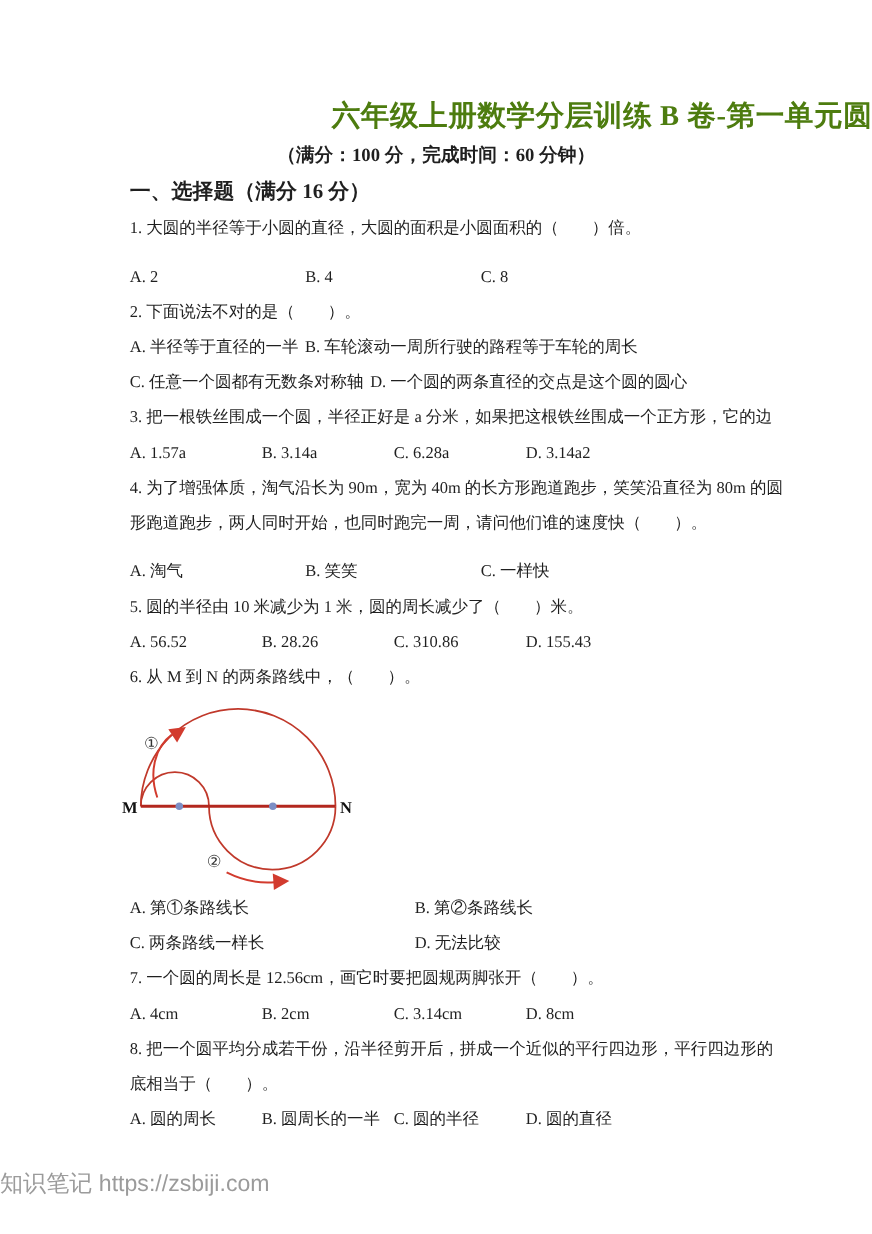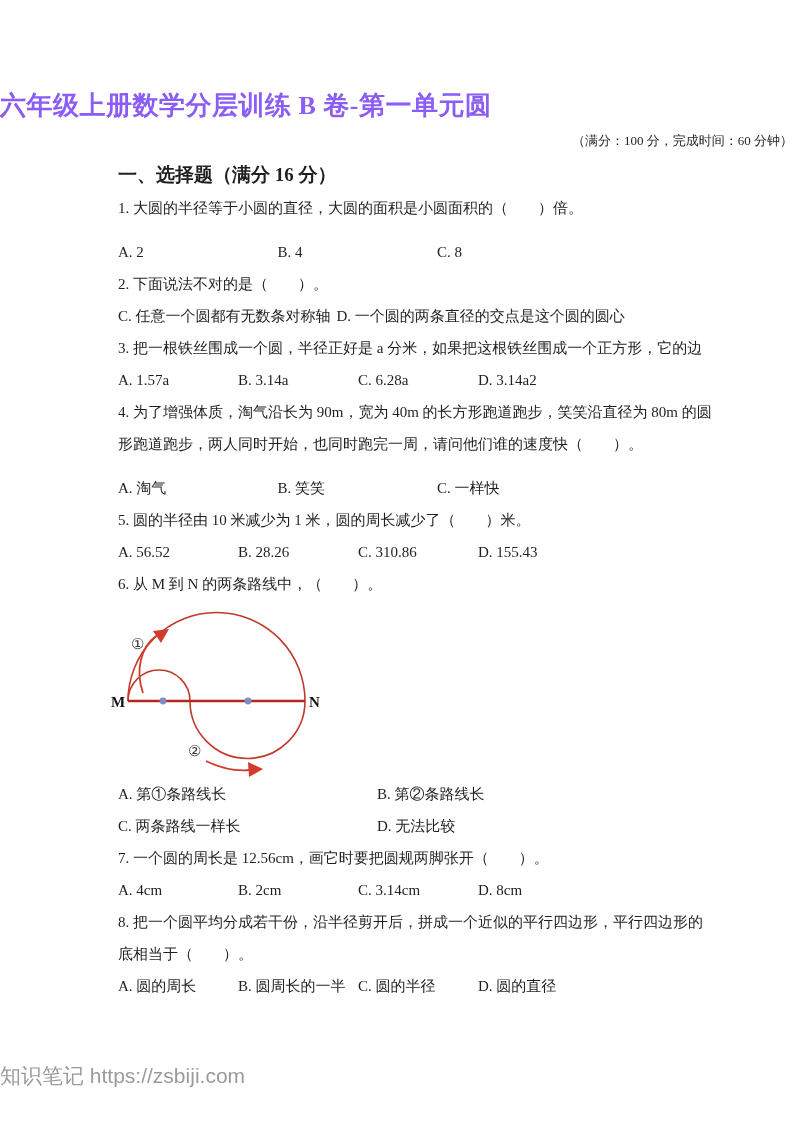--- a/index.html
+++ b/index.html
@@ -2,24 +2,24 @@
 <html><head>
 <meta charset="utf-8">
 <style>
   html,body{margin:0;padding:0;background:#ffffff;}
   .page{
     position:relative;width:793px;height:1122px;background:#ffffff;overflow:hidden;
     font-family:"Liberation Serif","DejaVu Serif",serif;color:#1f1f1f;
   }
   .doc{position:absolute;top:88px;left:0;width:793px;}
   .title{
-    text-align:left;font-size:26px;font-weight:bold;line-height:36px;
-    color:#8b5cf6;letter-spacing:0.5px;margin:0;
+    text-align:right;font-size:26px;font-weight:bold;line-height:36px;
+    color:#4d7c0f;letter-spacing:0.5px;margin:0;
   }
-  .subtitle{text-align:right;font-size:13px;font-weight:normal;line-height:34px;margin:0;}
+  .subtitle{text-align:center;font-size:17px;font-weight:bold;line-height:34px;margin:0;}
   .content{padding:0 105px 0 118px;}
   .heading{font-size:19px;font-weight:bold;line-height:34px;margin:0;}
   .qline{font-size:15px;line-height:32px;margin:0;white-space:nowrap;}
   .opts{font-size:15px;line-height:32px;white-space:nowrap;}
   .opts .opt{display:inline-block;}
   .cols3 .opt{width:159.5px;margin-top:12px;}
   .cols3 .opt:last-child{width:auto;}
   .cols4 .opt{width:120px;}
   .cols4 .opt:last-child{width:auto;}
   .cols2 .opt{width:259px;}
@@ -46,20 +46,23 @@
 
       <div>
         <p class="qline">1. 大圆的半径等于小圆的直径，大圆的面积是小圆面积的（　　）倍。</p>
         <div class="opts cols3">
           <span class="opt">A. 2</span><span class="opt">B. 4</span><span class="opt">C. 8</span>
         </div>
       </div>
 
       <div>
         <p class="qline">2. 下面说法不对的是（　　）。</p>
+        <div class="opts flowopts">
+          <span class="opt">A. 半径等于直径的一半</span><span class="opt">B. 车轮滚动一周所行驶的路程等于车轮的周长</span>
+        </div>
         <div class="opts flowopts">
           <span class="opt">C. 任意一个圆都有无数条对称轴</span><span class="opt">D. 一个圆的两条直径的交点是这个圆的圆心</span>
         </div>
       </div>
 
       <div>
         <p class="qline">3. 把一根铁丝围成一个圆，半径正好是 a 分米，如果把这根铁丝围成一个正方形，它的边</p>
         <div class="opts cols4">
           <span class="opt">A. 1.57a</span><span class="opt">B. 3.14a</span><span class="opt">C. 6.28a</span><span class="opt">D. 3.14a2</span>
         </div>

